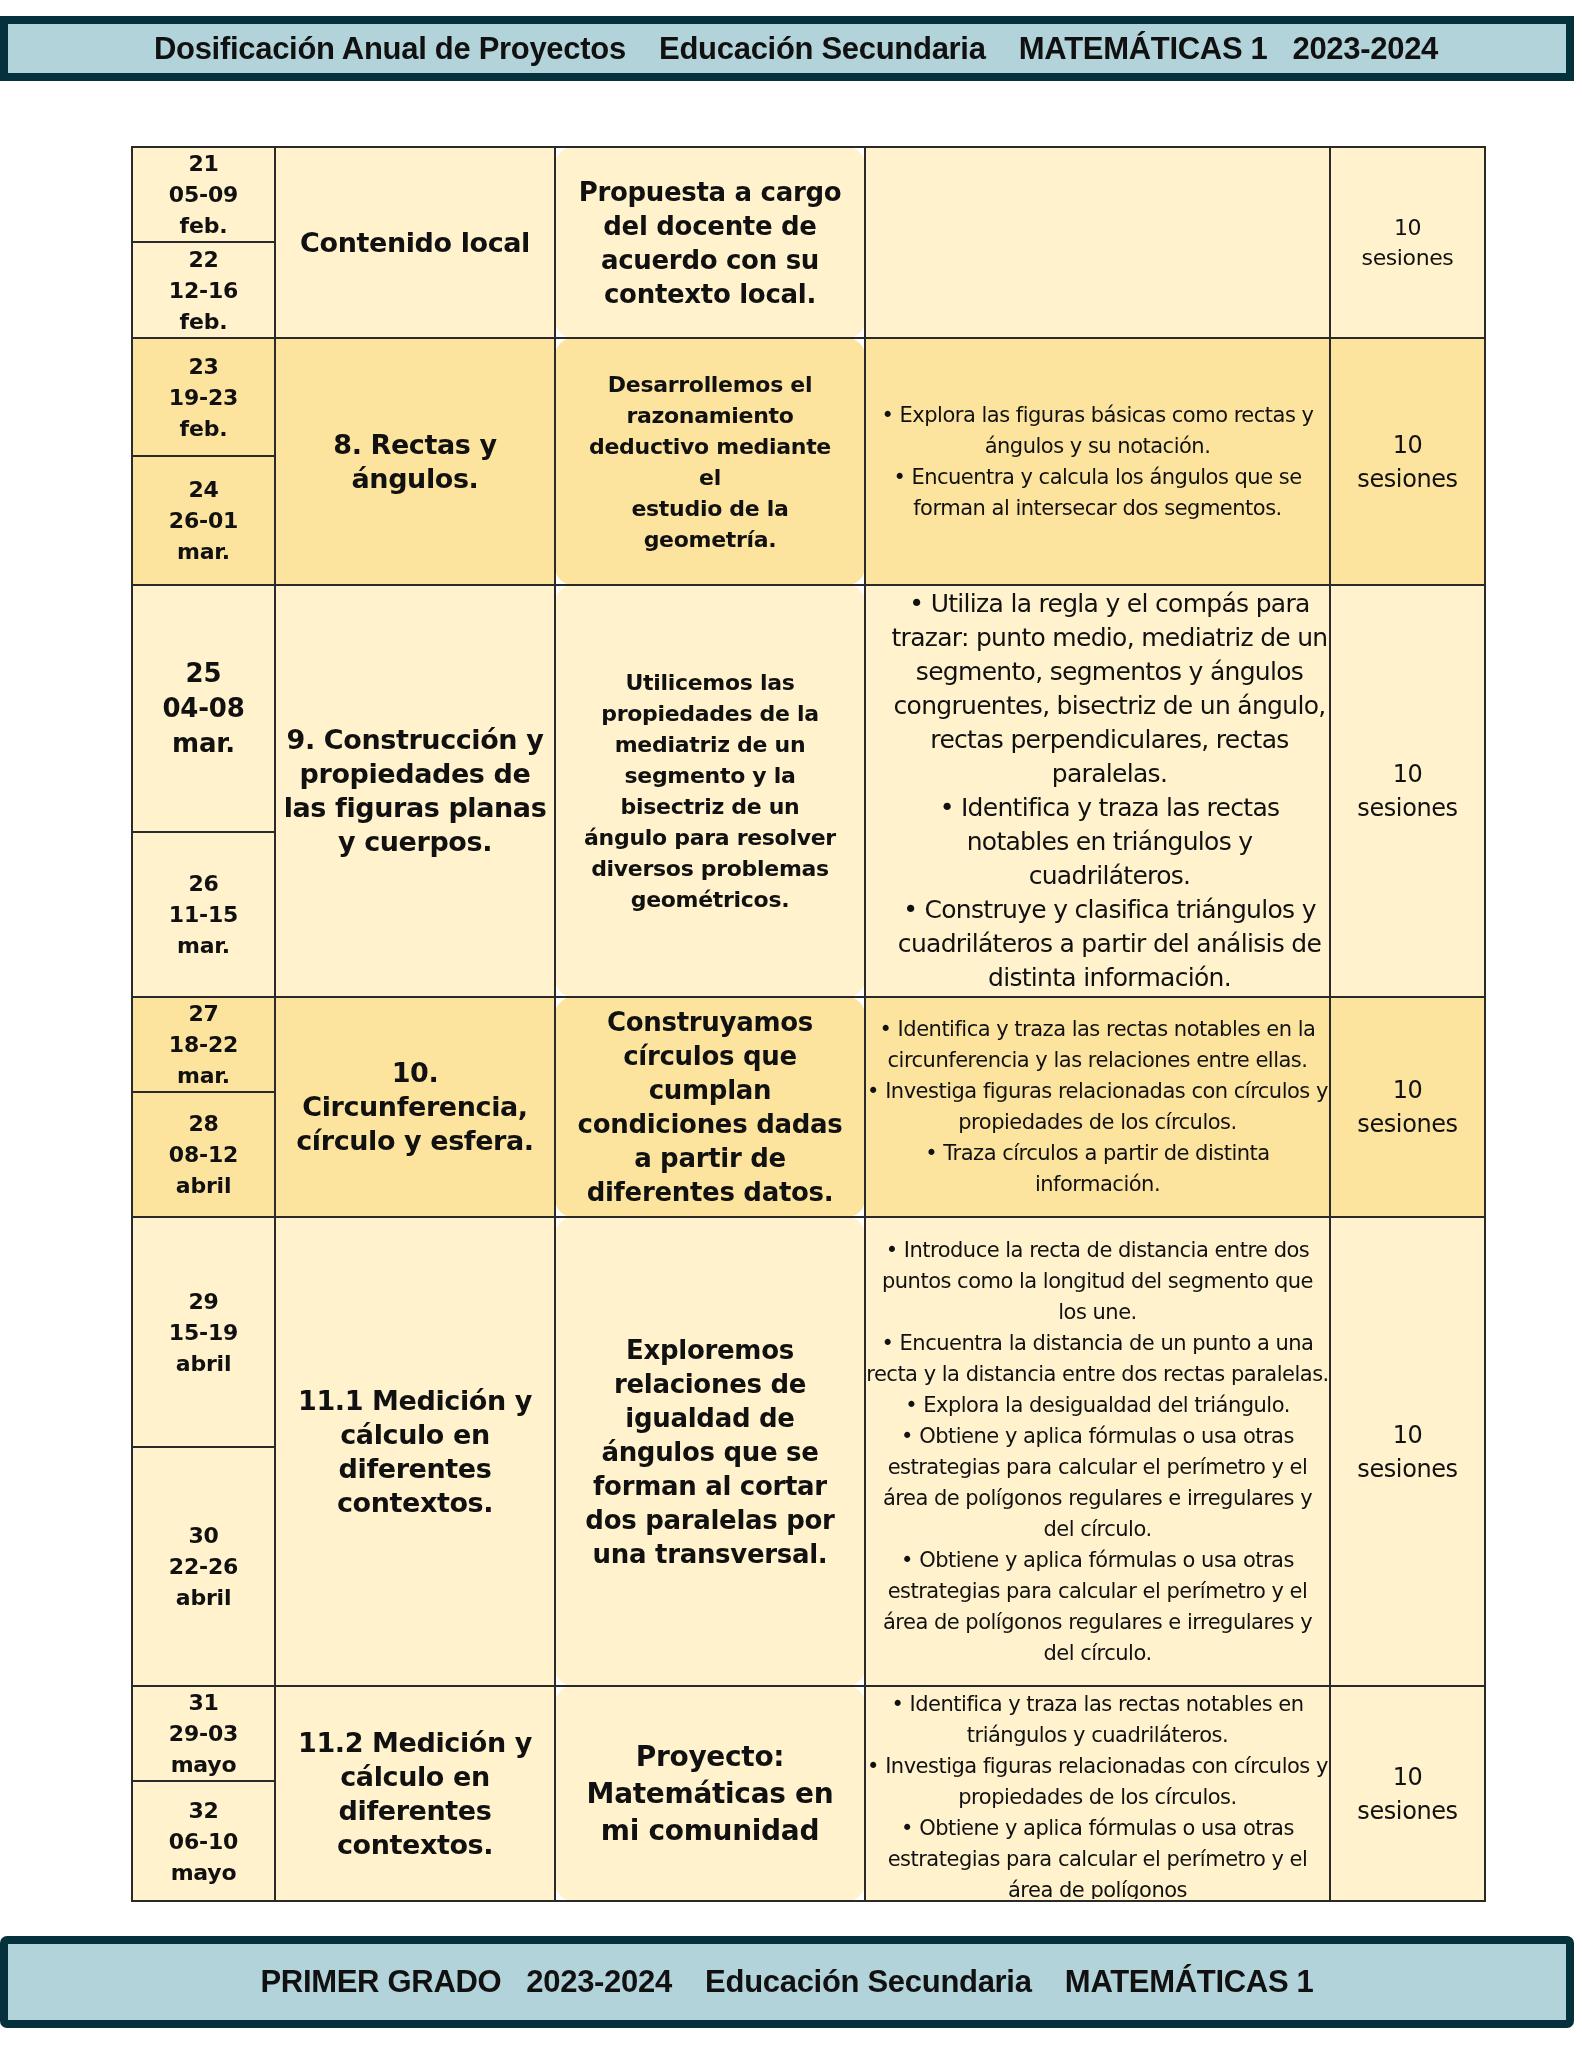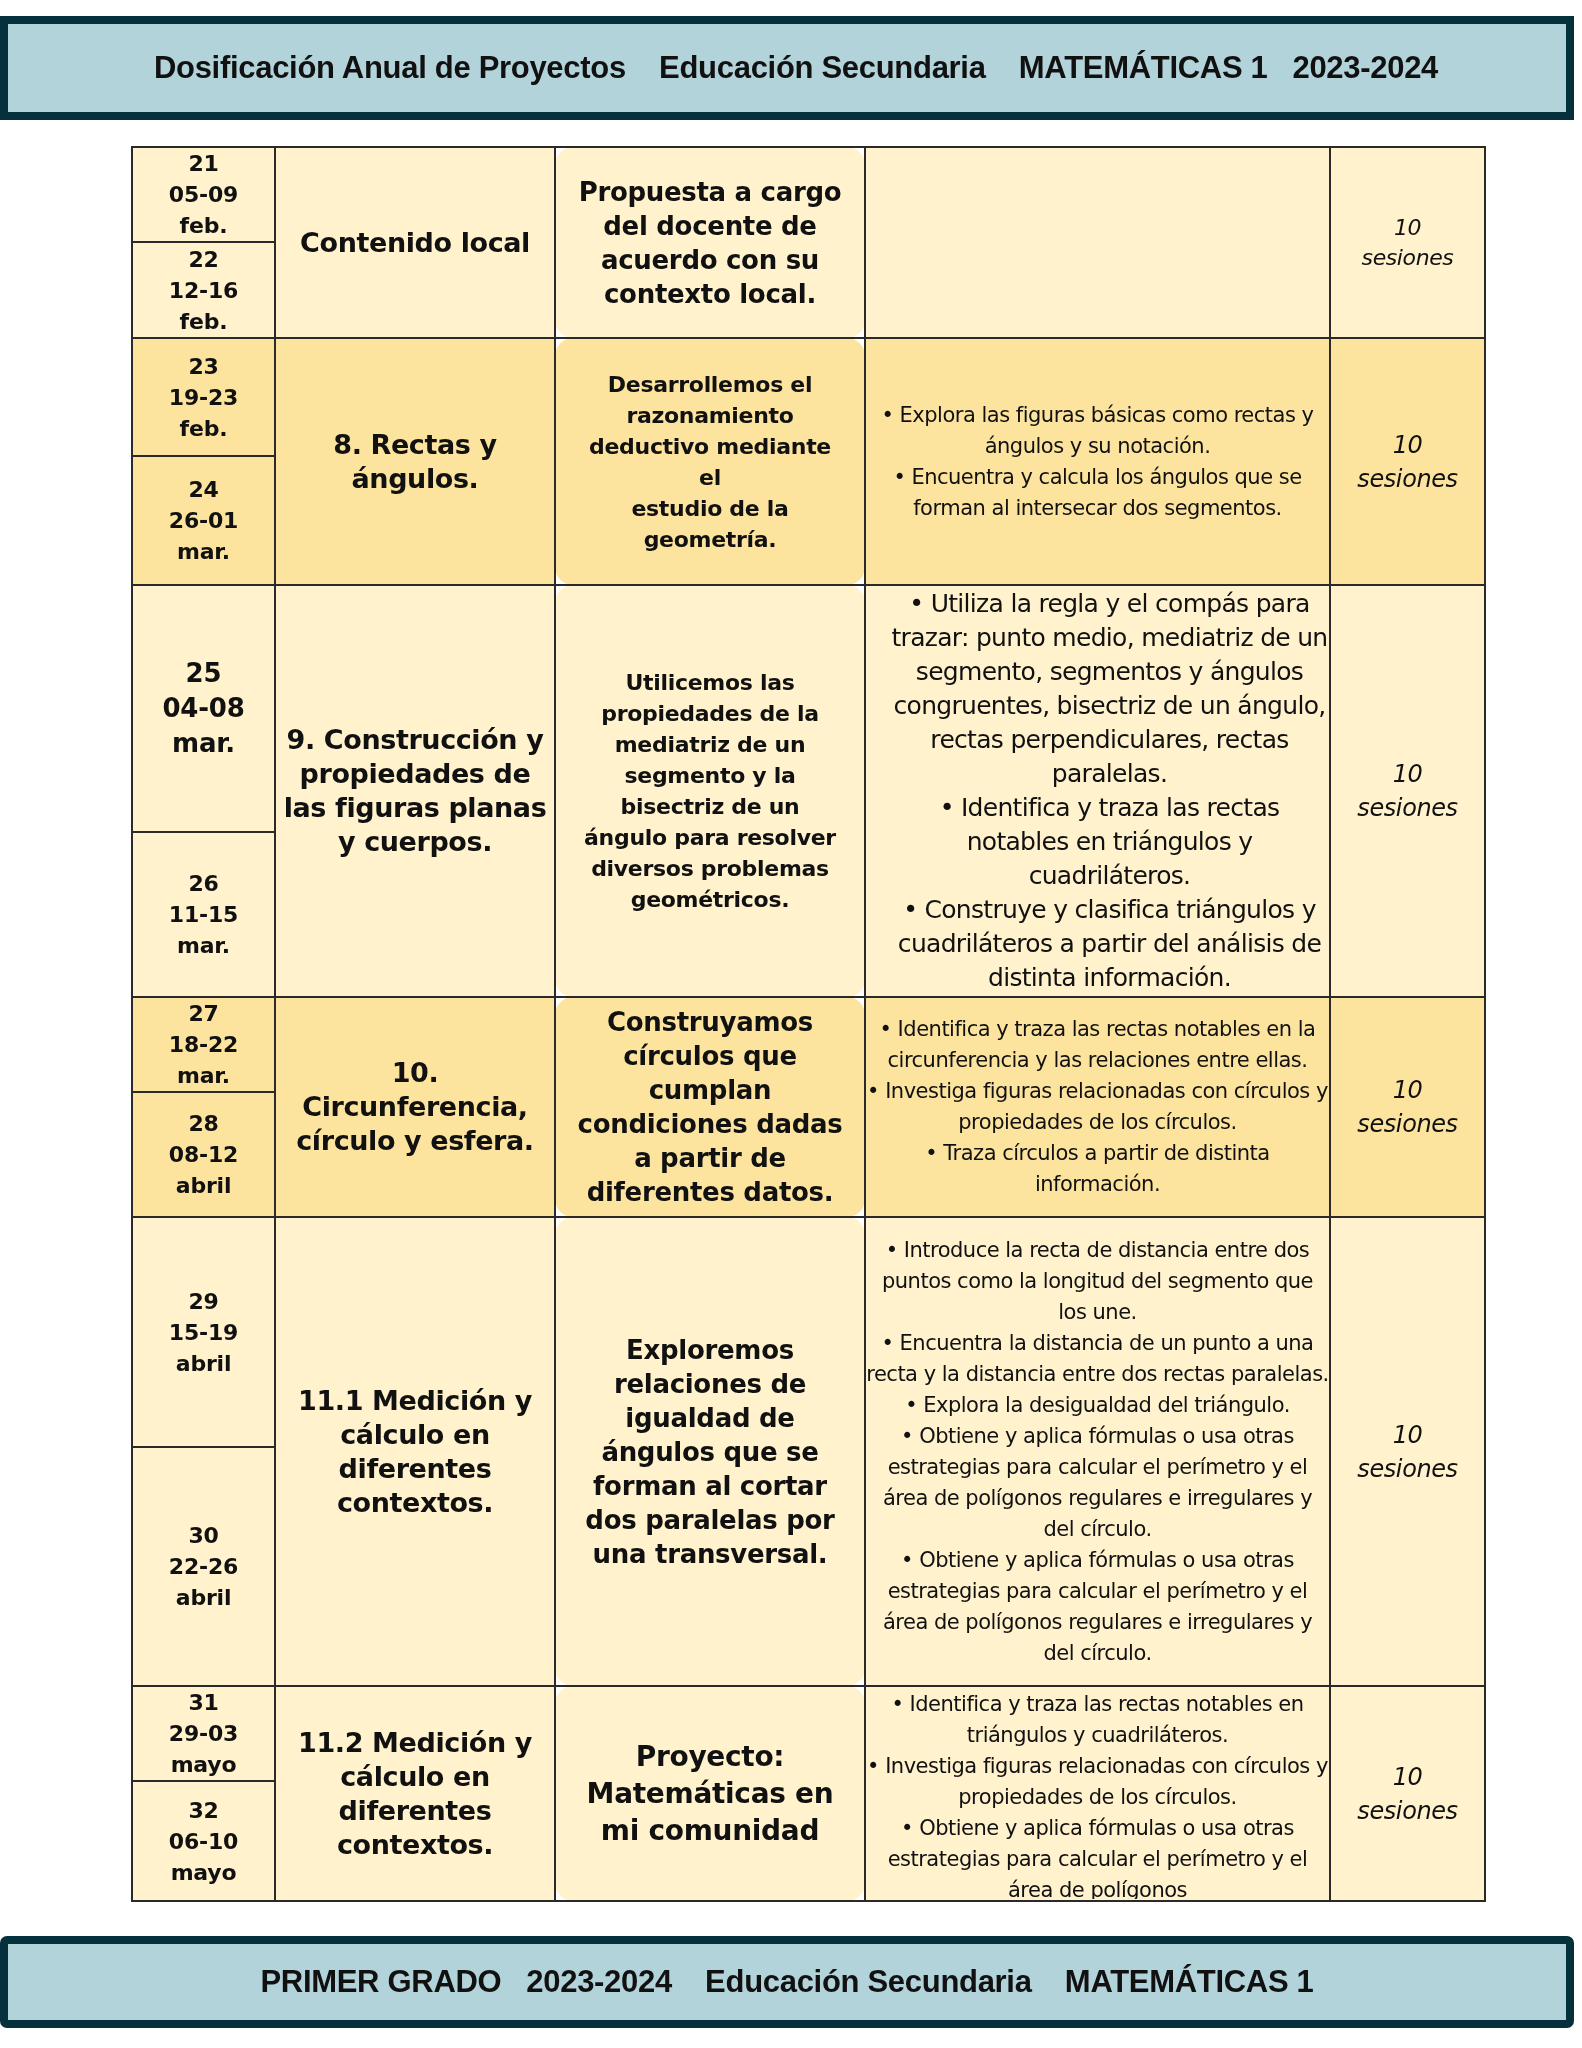--- a/index.html
+++ b/index.html
@@ -19,21 +19,21 @@
     position: absolute;
     left: 0;
     width: 1574px;
     box-sizing: border-box;
     border: 8px solid #05313c;
     background: #b3d3da;
     display: flex;
     align-items: center;
     justify-content: center;
   }
-  .banner-top { top: 16px; height: 104px; }
+  .banner-top { top: 16px; height: 65px; }
   .banner-bottom { top: 1936px; height: 92px; border-radius: 7px; }
   .banner-text {
     font-family: "Liberation Sans", sans-serif;
     font-weight: bold;
     font-size: 31px;
     letter-spacing: -0.3px;
     white-space: pre;
     color: #111111;
   }
   .banner-top .banner-text { margin-left: 18px; }
@@ -95,21 +95,21 @@
   .content.sz-l { font-size: 25px; line-height: 34px; letter-spacing: -0.7px; padding-left: 24px; }
   .content.sz-m { font-size: 21px; line-height: 31px; }
   .content p { margin: 0; }
   .content-bottom { vertical-align: top !important; overflow: hidden; }
   .sessions {
     font-size: 24px;
     line-height: 34px;
     font-family: "DejaVu Sans", sans-serif;
     letter-spacing: -0.4px;
   }
-  .sessions span { display: block; font-style: italic; }
+  .sessions span { display: block; }
   .sessions.small { font-size: 22px; line-height: 30px; }
 </style>
 </head>
 <body>
 
 <div class="banner banner-top">
   <div class="banner-text">Dosificación Anual de Proyectos    Educación Secundaria    MATEMÁTICAS 1   2023-2024</div>
 </div>
 
 <table class="plan">

